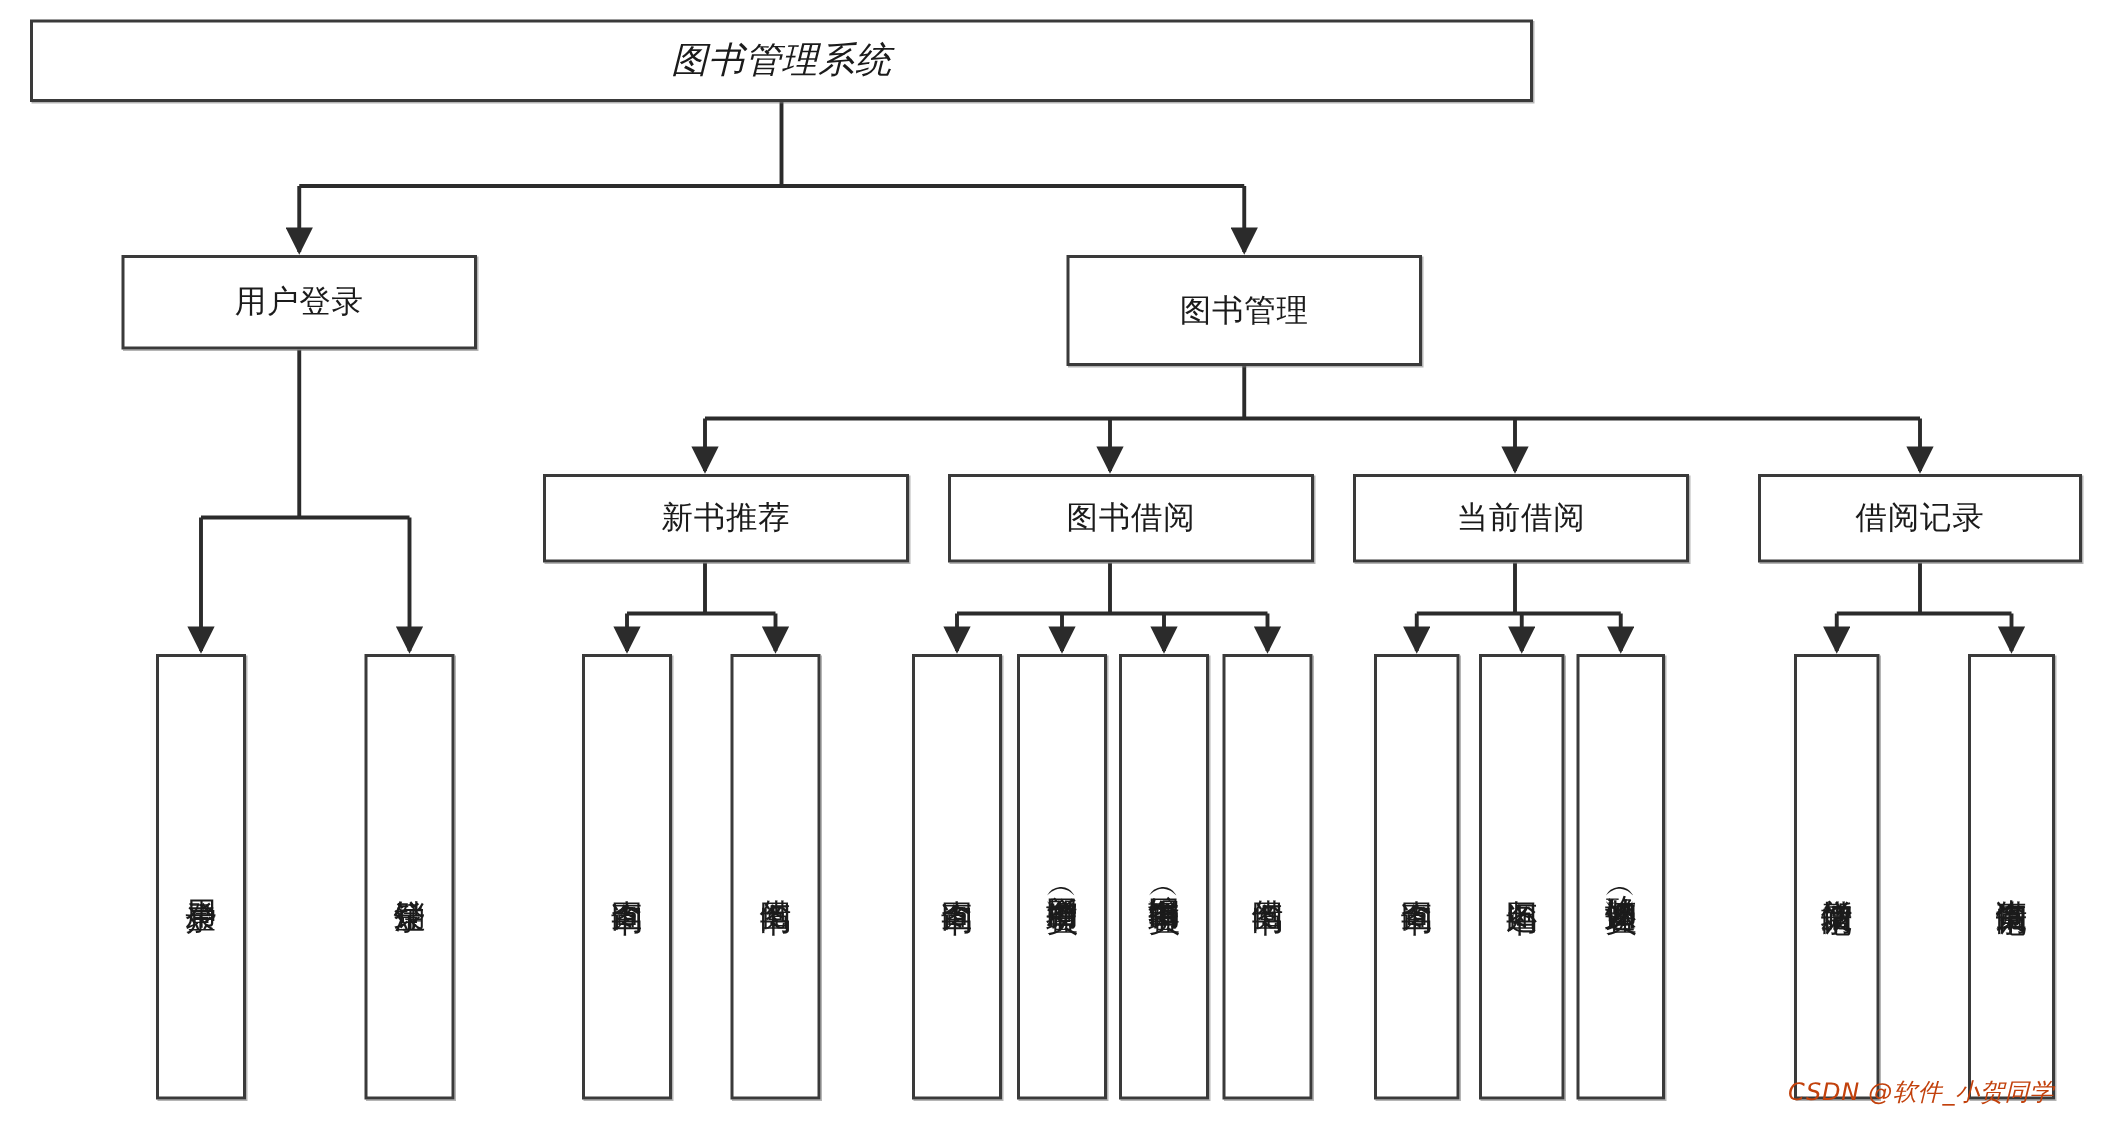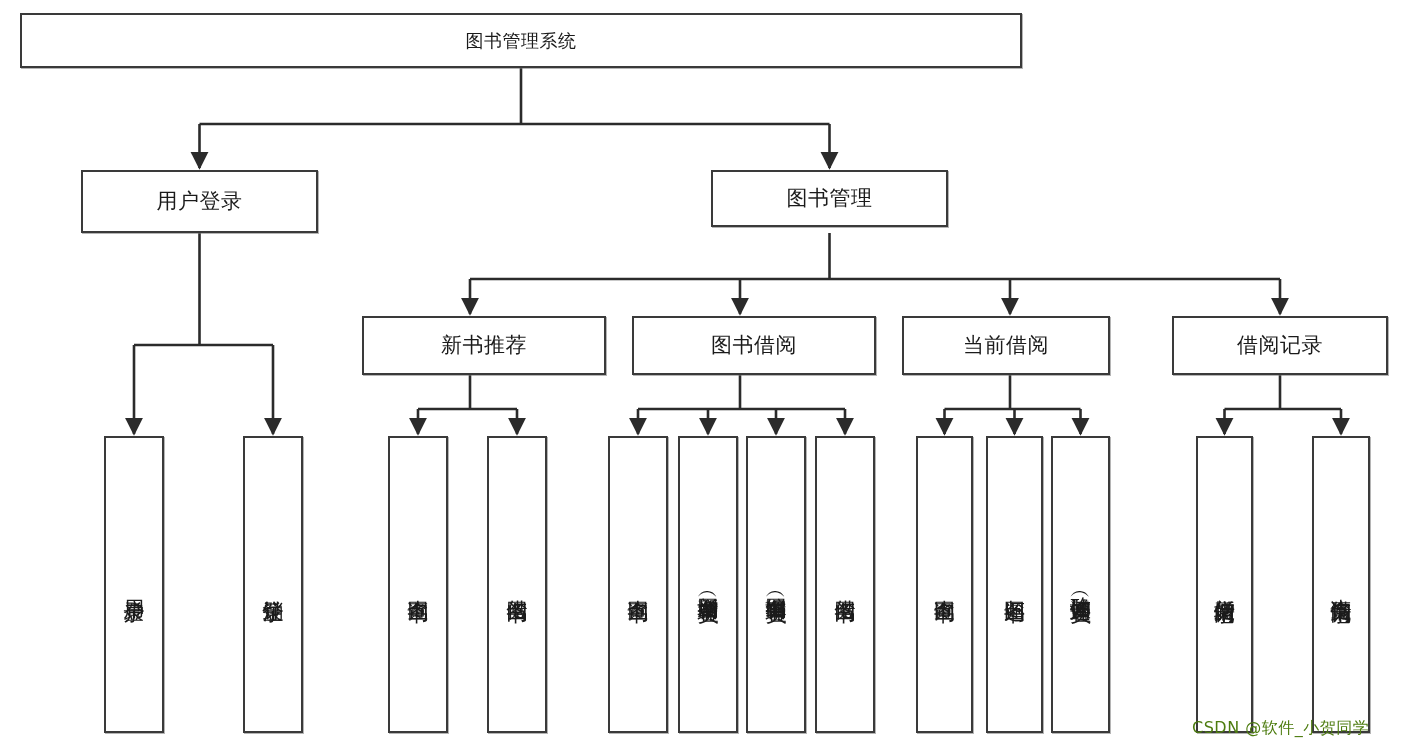--- a/index.html
+++ b/index.html
@@ -46,21 +46,21 @@
     font-size: 21px;
   }
   .node.vertical .label {
     writing-mode: vertical-rl;
     text-orientation: upright;
     font-size: 21px;
     letter-spacing: 1px;
     line-height: 1.05;
     max-height: 100%;
   }
-  .node.root .label { font-size: 18px; }
+  .node.root .label { font-size: 24px; font-style: italic; }
   .watermark {
     position: absolute;
     color: #b9b9b9;
     font-size: 16px;
     letter-spacing: 0.5px;
     white-space: nowrap;
     user-select: none;
   }
 </style>
 </head>
@@ -110,30 +110,30 @@
       </g>
   </svg>
 
   <div id="node-layer">
       <div class="node horizontal root" style="left: 20px; top: 13px; width: 1002px; height: 55px;">
         <span class="label">图书管理系统</span>
       </div>
       <div class="node horizontal" style="left: 81px; top: 170px; width: 237px; height: 63px;">
         <span class="label">用户登录</span>
       </div>
-      <div class="node horizontal" style="left: 711px; top: 170px; width: 237px; height: 57px;">
+      <div class="node horizontal" style="left: 711px; top: 170px; width: 237px; height: 74px;">
         <span class="label">图书管理</span>
       </div>
       <div class="node horizontal" style="left: 362px; top: 316px; width: 244px; height: 59px;">
         <span class="label">新书推荐</span>
       </div>
       <div class="node horizontal" style="left: 632px; top: 316px; width: 244px; height: 59px;">
         <span class="label">图书借阅</span>
       </div>
-      <div class="node horizontal" style="left: 902px; top: 316px; width: 208px; height: 59px;">
+      <div class="node horizontal" style="left: 902px; top: 316px; width: 224px; height: 59px;">
         <span class="label">当前借阅</span>
       </div>
       <div class="node horizontal" style="left: 1172px; top: 316px; width: 216px; height: 59px;">
         <span class="label">借阅记录</span>
       </div>
       <div class="node vertical" style="left: 104px; top: 436px; width: 60px; height: 297px;">
         <span class="label">用户登录</span>
       </div>
       <div class="node vertical" style="left: 243px; top: 436px; width: 60px; height: 297px;">
         <span class="label">注销登录</span>
@@ -166,14 +166,14 @@
         <span class="label">确认归还（管理员）</span>
       </div>
       <div class="node vertical" style="left: 1196px; top: 436px; width: 57px; height: 297px;">
         <span class="label">新增借阅记录</span>
       </div>
       <div class="node vertical" style="left: 1312px; top: 436px; width: 58px; height: 297px;">
         <span class="label">查询借阅记录</span>
       </div>
     </div>
 
-  <div class="watermark" style="left: 1192px; top: 718px; color: #4d7c0f;">CSDN @软件_小贺同学</div>
+  <div class="watermark" style="left: 1192px; top: 718px; color: #c2410c; font-style: italic;">CSDN @软件_小贺同学</div>
 </div>
 
 </body></html>

